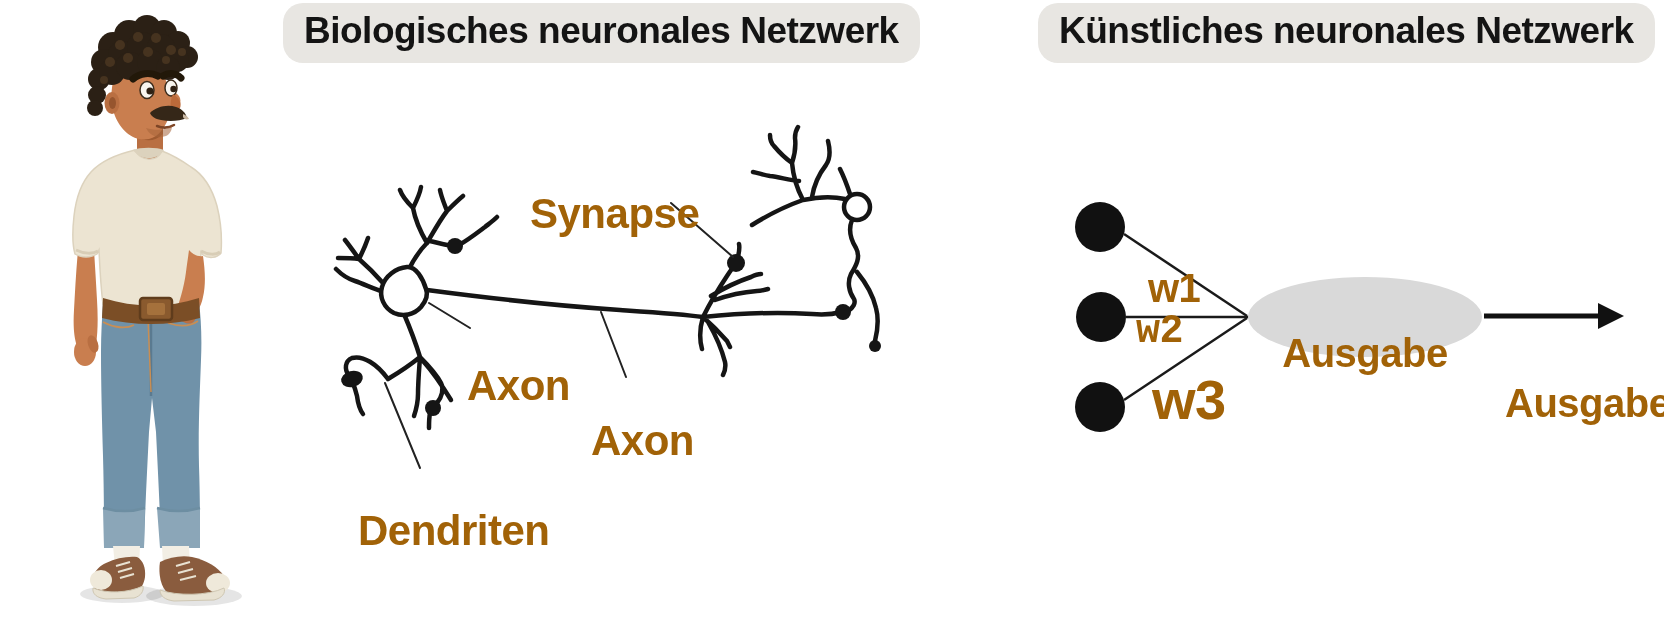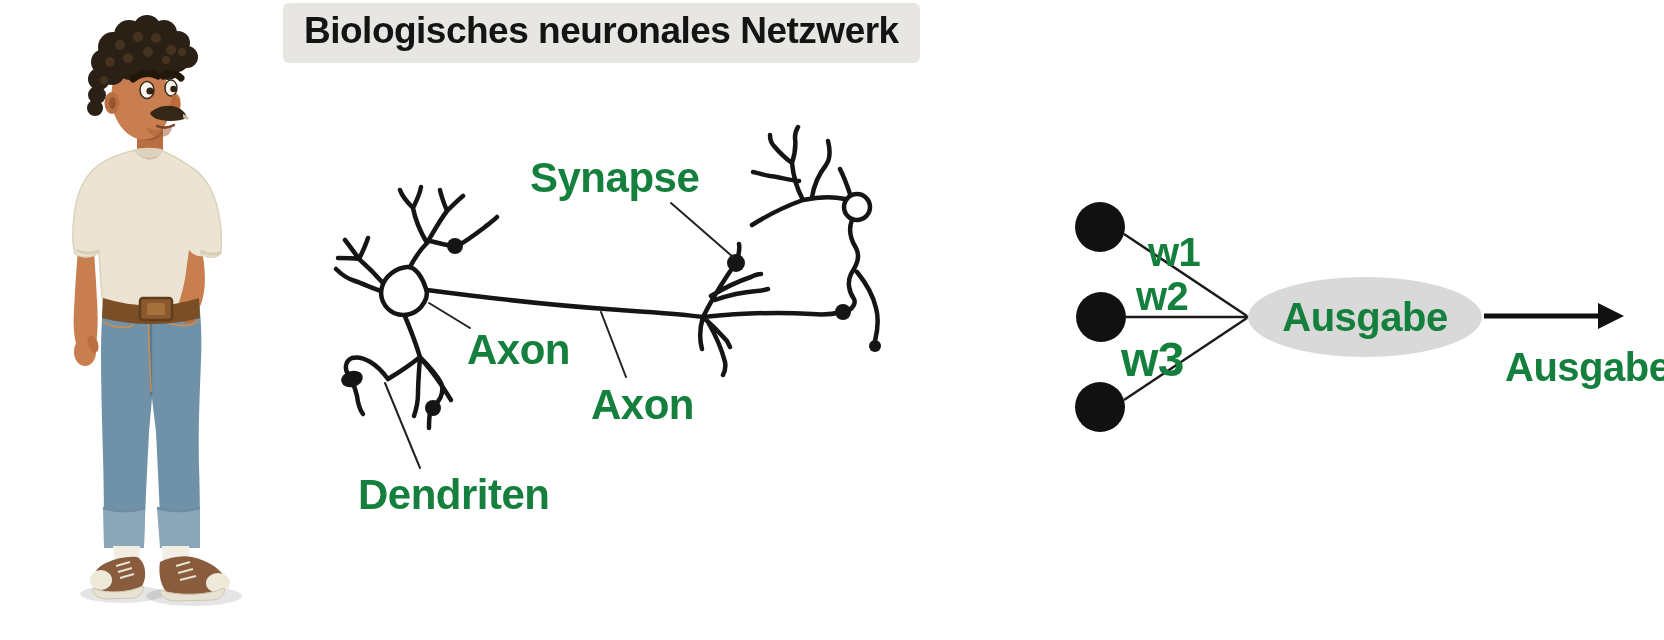--- a/index.html
+++ b/index.html
@@ -3,36 +3,36 @@
 <meta charset="utf-8">
 <style>
   html,body{margin:0;padding:0;background:#ffffff;}
   .stage{
     position:relative;width:1664px;height:640px;background:#ffffff;overflow:hidden;
     font-family:"Liberation Sans","DejaVu Sans",sans-serif;color:#161616;
   }
   .stage svg{position:absolute;left:0;top:0;}
   .pill{
     position:absolute;top:3px;display:inline-block;white-space:nowrap;
-    background:#e8e6e2;border-radius:6px;padding:9px 21px 12px 21px;
+    background:#e8e6e2;border-radius:20px;padding:9px 21px 12px 21px;
     font-size:37px;font-weight:700;letter-spacing:-0.5px;line-height:1.05;color:#141414;
   }
   .pill-left{left:283px;}
   .pill-right{left:1038px;}
   .lbl{
     position:absolute;white-space:nowrap;line-height:1;font-weight:700;
-    color:#15803d;letter-spacing:-0.5px;
+    color:#a16207;letter-spacing:-0.5px;margin-top:36px;
   }
   .lbl-synapse {left:530px;top:157px;font-size:42px;}
   .lbl-soma    {left:467px;top:329px;font-size:42px;}
   .lbl-axon    {left:591px;top:384px;font-size:42px;}
   .lbl-dendriten{left:358px;top:474px;font-size:42px;}
   .lbl-w1{left:1148px;top:232px;font-size:40px;}
-  .lbl-w2{left:1136px;top:276px;font-size:40px;}
-  .lbl-w3{left:1121px;top:336px;font-size:48px;text-align:center;}
+  .lbl-w2{left:1136px;top:276px;font-size:40px;font-family:Liberation Mono, monospace;}
+  .lbl-w3{left:1152px;top:336px;font-size:56px;text-align:center;}
   .lbl-neuron{
     left:1248px;top:277px;width:234px;height:80px;display:flex;
     align-items:center;justify-content:center;font-size:40px;
   }
   .lbl-ausgabe{left:1505px;top:347px;font-size:40px;}
 </style>
 </head>
 <body>
 
 <div class="stage">
@@ -246,20 +246,21 @@
       </g>
       <ellipse cx="1365" cy="317" rx="117" ry="40" fill="#d9d9d9"></ellipse>
       <g>
         <line x1="1484" y1="316" x2="1598" y2="316" stroke="#111111" stroke-width="5"></line>
         <polygon points="1598,303 1598,329 1624,316" fill="#111111"></polygon>
       </g>
     </g>
   </svg>
 
   <div class="pill pill-left">Biologisches neuronales Netzwerk</div>
+  <div class="pill pill-right">Künstliches neuronales Netzwerk</div>
 
   <div class="lbl lbl-synapse">Synapse</div>
   <div class="lbl lbl-soma">Axon</div>
   <div class="lbl lbl-axon">Axon</div>
   <div class="lbl lbl-dendriten">Dendriten</div>
 
   <div class="lbl lbl-w1">w1</div>
   <div class="lbl lbl-w2">w2</div>
   <div class="lbl lbl-w3">w3</div>
 

